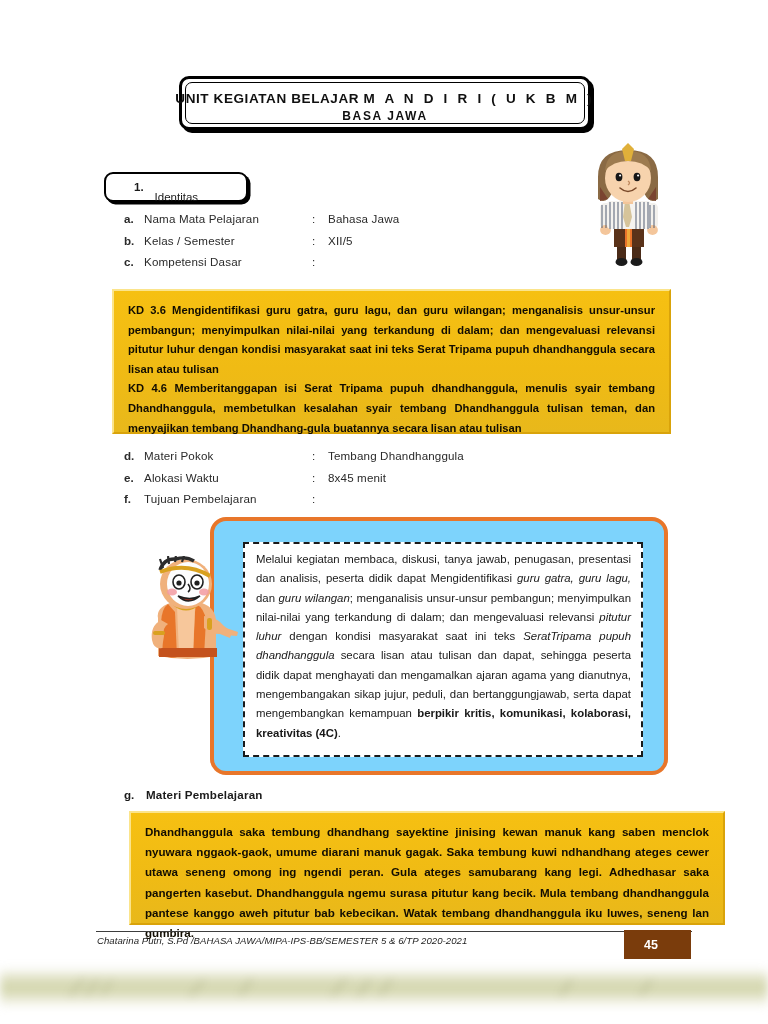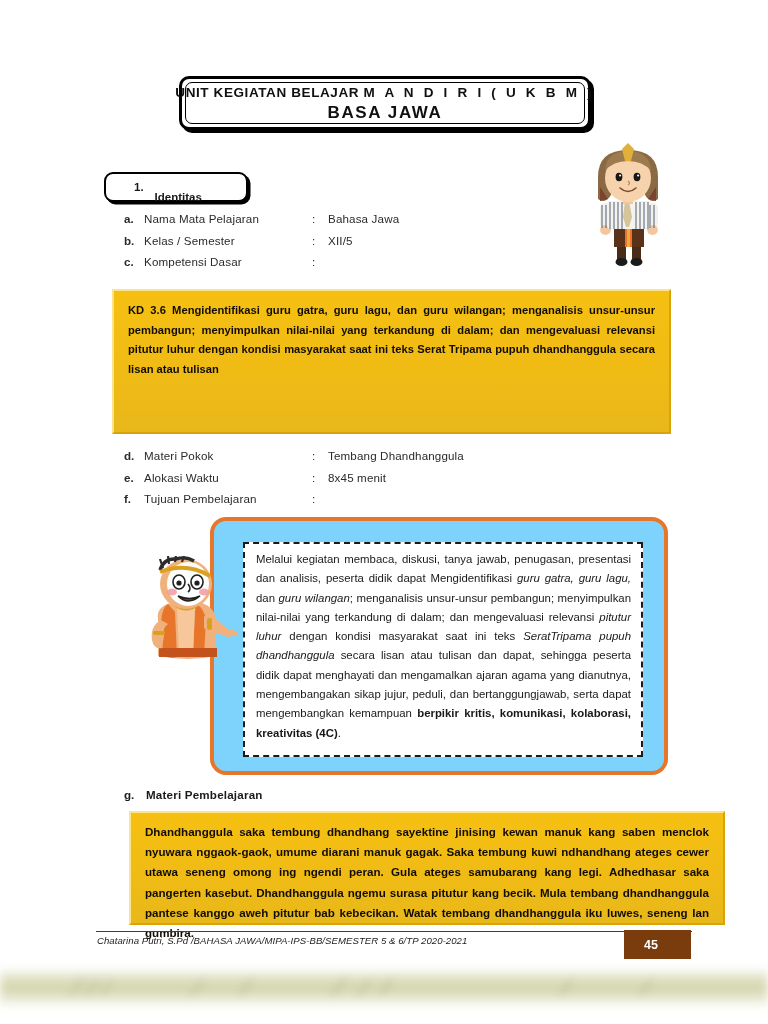--- a/index.html
+++ b/index.html
@@ -50,21 +50,21 @@
   }
   .title-line1 {
     font-size: 13.5px;
     font-weight: bold;
     letter-spacing: 0.6px;
     color: #101010;
     white-space: nowrap;
   }
   .title-line1 .spaced { letter-spacing: 3.2px; }
   .title-line2 {
-    font-size: 17px;
+    font-size: 12px;
     font-weight: bold;
     letter-spacing: 1.6px;
     margin-top: 3px;
     color: #101010;
   }
 
   
   .identitas-box {
     position: absolute;
     left: 104px;
@@ -79,21 +79,21 @@
     align-items: center;
     box-shadow: 2.5px 2.5px 0 0 #000;
   }
   .identitas-num {
     font-size: 11.5px;
     font-weight: bold;
     margin-left: 28px;
   }
   .identitas-label {
     font-size: 11.5px;
-    font-weight: bold;
+    font-weight: normal;
     margin-left: 11px;
     margin-top: 20px;
   }
 
   
   .id-list {
     position: absolute;
     font-size: 11.6px;
     color: #2a2a2a;
   }
@@ -309,20 +309,21 @@
     <div class="id-row">
       <span class="id-letter">c.</span>
       <span class="id-key">Kompetensi Dasar</span>
       <span class="id-colon">:</span>
       <span class="id-val"></span>
     </div>
   </div>
 
   <div class="yellow-box" id="kd-box">
     <p>KD 3.6  Mengidentifikasi guru gatra, guru lagu, dan guru wilangan;  menganalisis unsur-unsur pembangun; menyimpulkan nilai-nilai yang terkandung di dalam; dan mengevaluasi relevansi pitutur luhur dengan kondisi masyarakat saat ini teks Serat Tripama pupuh dhandhanggula secara lisan atau tulisan</p>
+    <p>KD 4.6  Memberitanggapan isi Serat Tripama pupuh dhandhanggula, menulis syair tembang Dhandhanggula, membetulkan kesalahan syair tembang Dhandhanggula tulisan teman, dan menyajikan tembang Dhandhang-gula buatannya secara lisan atau tulisan</p>
   </div>
 
   <div class="id-list def">
     <div class="id-row">
       <span class="id-letter">d.</span>
       <span class="id-key">Materi Pokok</span>
       <span class="id-colon">:</span>
       <span class="id-val">Tembang Dhandhanggula</span>
     </div>
     <div class="id-row">

